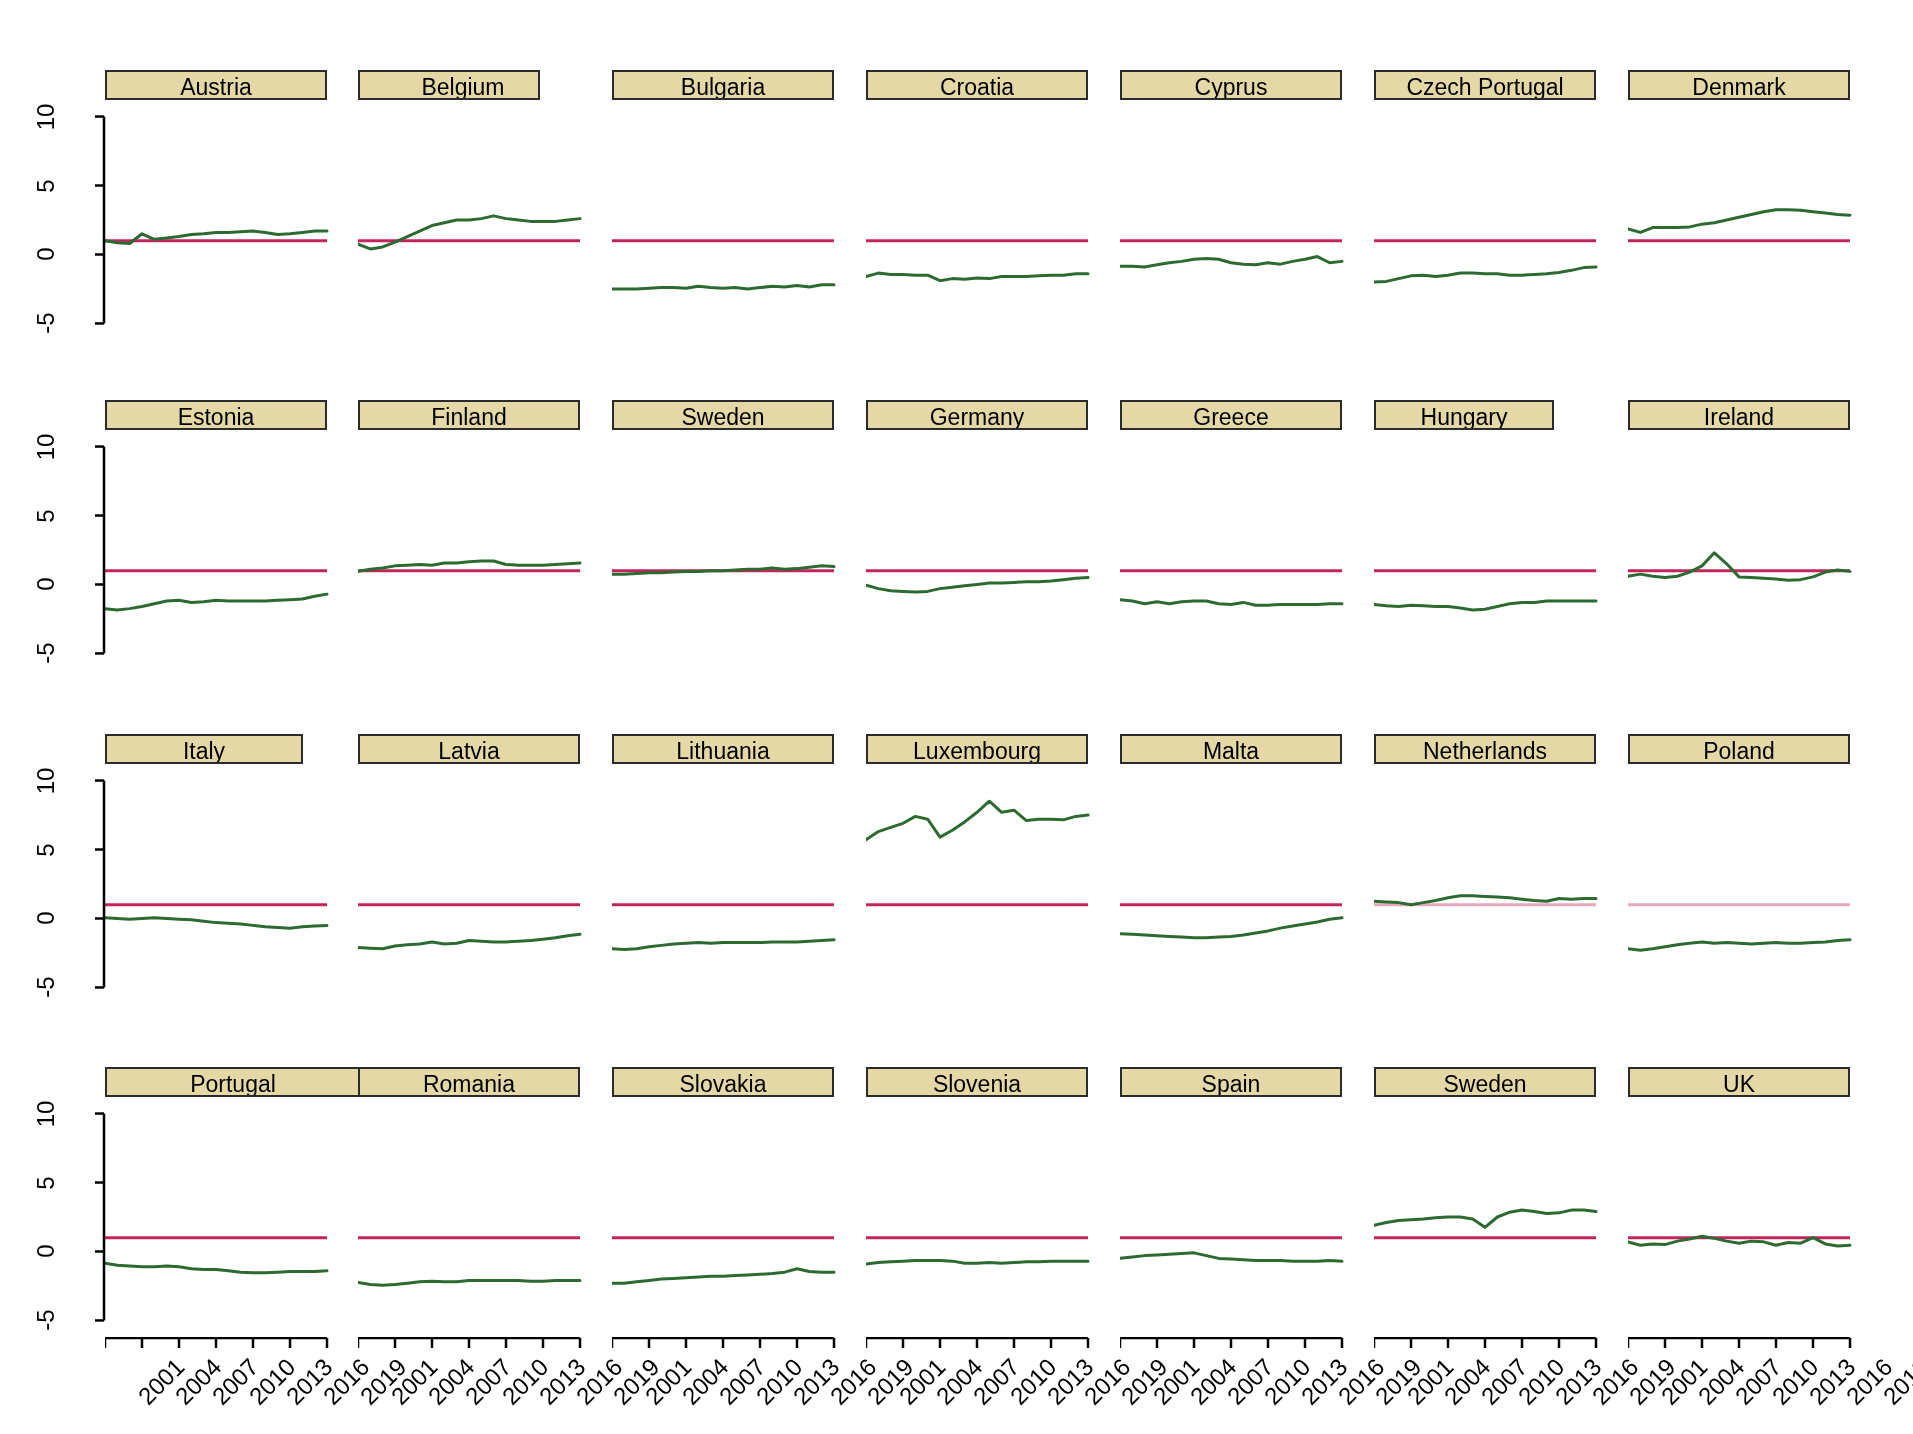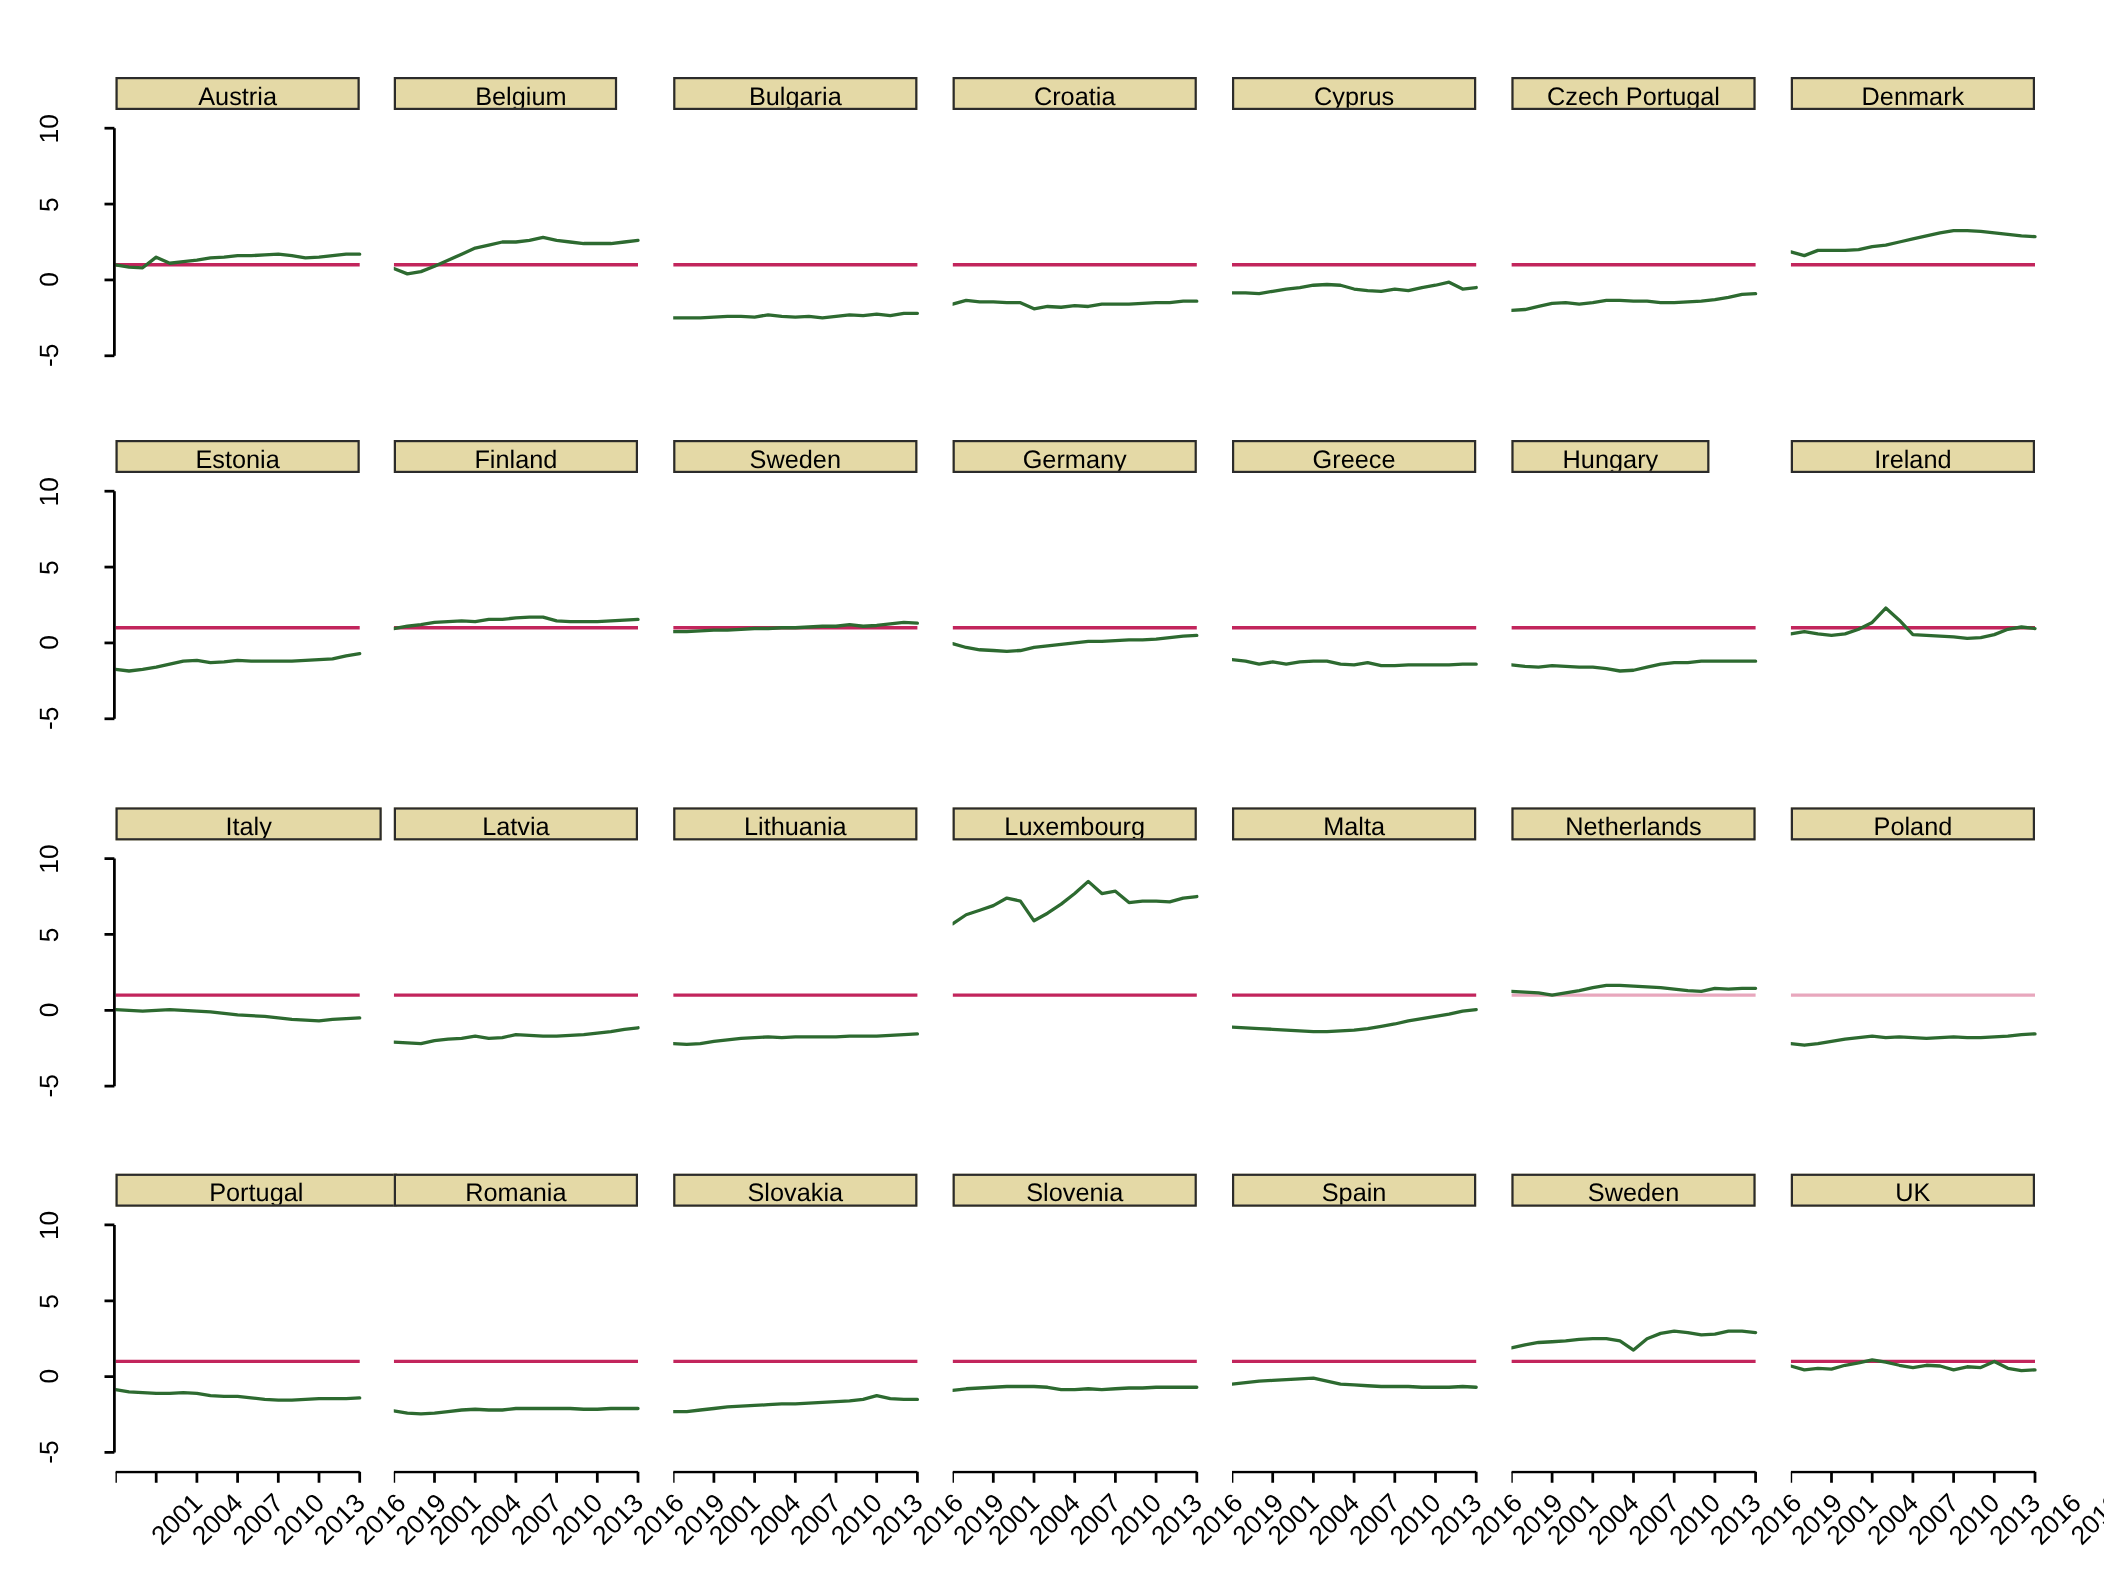--- a/index.html
+++ b/index.html
@@ -55,21 +55,21 @@
     <div class="panel" style="left: 105px; top: 70px;">
       <div class="strip" style="width: 222px;">Austria</div>
       <div class="plotbox" style="left: 0px; top: 30px;">
         <svg width="226" height="244">
           <line x1="0" x2="222" y1="140.6896551724138" y2="140.6896551724138" stroke="#c2255c" stroke-width="3"></line>
           <polyline points="0.00,140.69 12.33,142.76 24.67,143.45 37.00,133.79 49.33,139.31 61.67,137.93 74.00,136.55 86.33,134.48 98.67,133.79 111.00,132.41 123.33,132.41 135.67,131.72 148.00,131.03 160.33,132.41 172.67,134.48 185.00,133.79 197.33,132.41 209.67,131.03 222.00,131.03" fill="none" stroke="#2d6a30" stroke-width="3" stroke-linejoin="round" stroke-linecap="round"></polyline>
         </svg>
       </div>
     </div>
     <div class="panel" style="left: 358px; top: 70px;">
-      <div class="strip" style="width: 203px; padding-left: 28px;">Belgium</div>
+      <div class="strip" style="width: 182px; padding-left: 28px;">Belgium</div>
       <div class="plotbox" style="left: 0px; top: 30px;">
         <svg width="226" height="244">
           <line x1="0" x2="222" y1="140.6896551724138" y2="140.6896551724138" stroke="#c2255c" stroke-width="3"></line>
           <polyline points="0.00,144.14 12.33,148.97 24.67,146.90 37.00,142.07 49.33,136.55 61.67,131.03 74.00,125.52 86.33,122.76 98.67,120.00 111.00,120.00 123.33,118.62 135.67,115.86 148.00,118.62 160.33,120.00 172.67,121.38 185.00,121.38 197.33,121.38 209.67,120.00 222.00,118.62" fill="none" stroke="#2d6a30" stroke-width="3" stroke-linejoin="round" stroke-linecap="round"></polyline>
         </svg>
       </div>
     </div>
     <div class="panel" style="left: 612px; top: 70px;">
       <div class="strip" style="width: 222px;">Bulgaria</div>
       <div class="plotbox" style="left: 0px; top: 30px;">
@@ -172,21 +172,21 @@
     <div class="panel" style="left: 1628px; top: 400px;">
       <div class="strip" style="width: 222px;">Ireland</div>
       <div class="plotbox" style="left: 0px; top: 30px;">
         <svg width="226" height="244">
           <line x1="0" x2="222" y1="140.6896551724138" y2="140.6896551724138" stroke="#c2255c" stroke-width="3"></line>
           <polyline points="0.00,146.21 12.33,144.14 24.67,146.21 37.00,147.59 49.33,146.21 61.67,142.07 74.00,135.86 86.33,122.76 98.67,133.79 111.00,146.90 123.33,147.59 135.67,148.28 148.00,148.97 160.33,150.34 172.67,149.66 185.00,146.90 197.33,142.07 209.67,140.00 222.00,141.38" fill="none" stroke="#2d6a30" stroke-width="3" stroke-linejoin="round" stroke-linecap="round"></polyline>
         </svg>
       </div>
     </div>
     <div class="panel" style="left: 105px; top: 734px;">
-      <div class="strip" style="width: 242px;">Italy</div>
+      <div class="strip" style="width: 198px;">Italy</div>
       <div class="plotbox" style="left: 0px; top: 30px;">
         <svg width="226" height="244">
           <line x1="0" x2="222" y1="140.6896551724138" y2="140.6896551724138" stroke="#c2255c" stroke-width="3"></line>
           <polyline points="0.00,153.79 12.33,154.48 24.67,155.17 37.00,154.48 49.33,153.79 61.67,154.48 74.00,155.17 86.33,155.86 98.67,157.24 111.00,158.62 123.33,159.31 135.67,160.00 148.00,161.38 160.33,162.76 172.67,163.45 185.00,164.14 197.33,162.76 209.67,162.07 222.00,161.38" fill="none" stroke="#2d6a30" stroke-width="3" stroke-linejoin="round" stroke-linecap="round"></polyline>
         </svg>
       </div>
     </div>
     <div class="panel" style="left: 358px; top: 734px;">
       <div class="strip" style="width: 222px;">Latvia</div>
       <div class="plotbox" style="left: 0px; top: 30px;">

